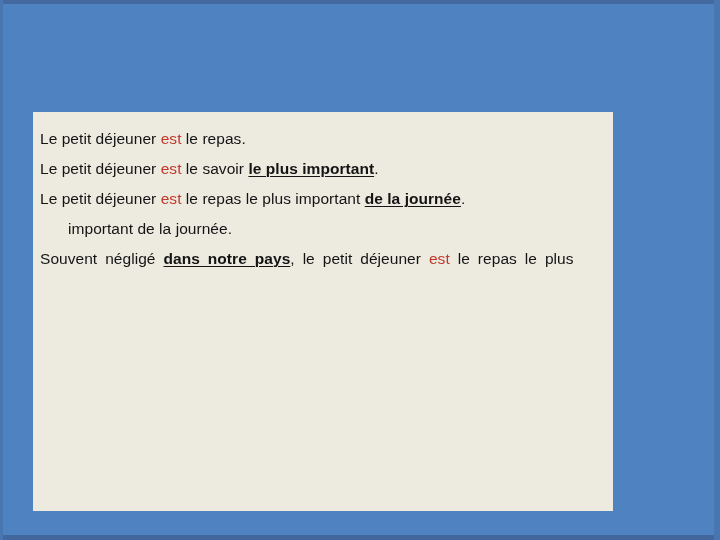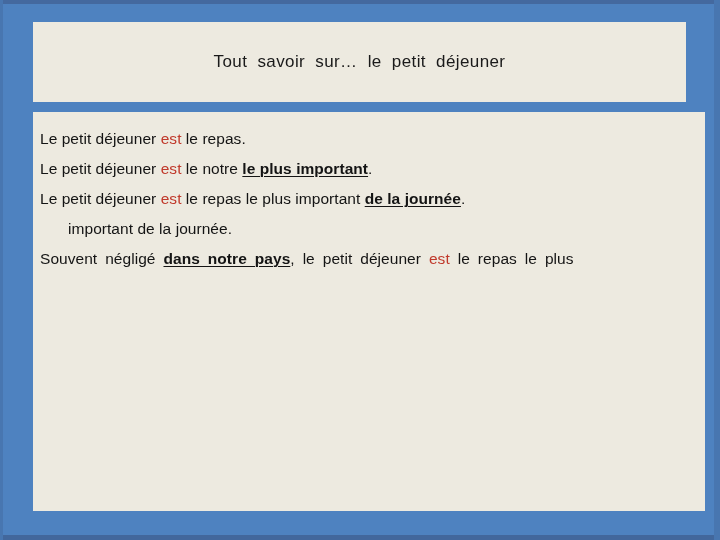--- a/index.html
+++ b/index.html
@@ -69,21 +69,21 @@
     text-align: center;
     line-height: 1.2;
     white-space: nowrap;
   }
 
   
   #body-panel {
     position: absolute;
     left: 33px;
     top: 112px;
-    width: 672px;
+    width: 580px;
     height: 399px;
     background: #edeae0;
     box-sizing: border-box;
     padding: 12px 8px 0 7px;
   }
 
   .line {
     font-size: 15.5px;
     color: #141414;
     line-height: 30px;
@@ -114,27 +114,24 @@
 </head>
 <body>
 
 <div id="slide">
 
   <div class="edge-top"></div>
   <div class="edge-bottom"></div>
   <div class="edge-left"></div>
   <div class="edge-right"></div>
 
-  <div id="title-panel">
-    <div id="title-text">Tout  savoir  sur…  le  petit  déjeuner</div>
-  </div>
 
   <div id="body-panel">
     <div id="body-lines">
         <div class="line"><span>Le petit déjeuner </span><span class="red">est</span><span> le repas.</span></div>
-        <div class="line"><span>Le petit déjeuner </span><span class="red">est</span><span> le notre </span><span class="u">le plus important</span><span>.</span></div>
+        <div class="line"><span>Le petit déjeuner </span><span class="red">est</span><span> le savoir </span><span class="u">le plus important</span><span>.</span></div>
         <div class="line"><span>Le petit déjeuner </span><span class="red">est</span><span> le repas le plus important </span><span class="u">de  la journée</span><span>.</span></div>
         <div class="line wrap-cont"><span>important de la journée.</span></div>
         <div class="line spaced-wide"><span>Souvent  négligé </span><span class="u">dans  notre  pays</span><span>,  le  petit  déjeuner </span><span class="red">est</span><span>  le  repas  le  plus</span></div>
       </div>
   </div>
 
 </div>
 
 </body></html>

